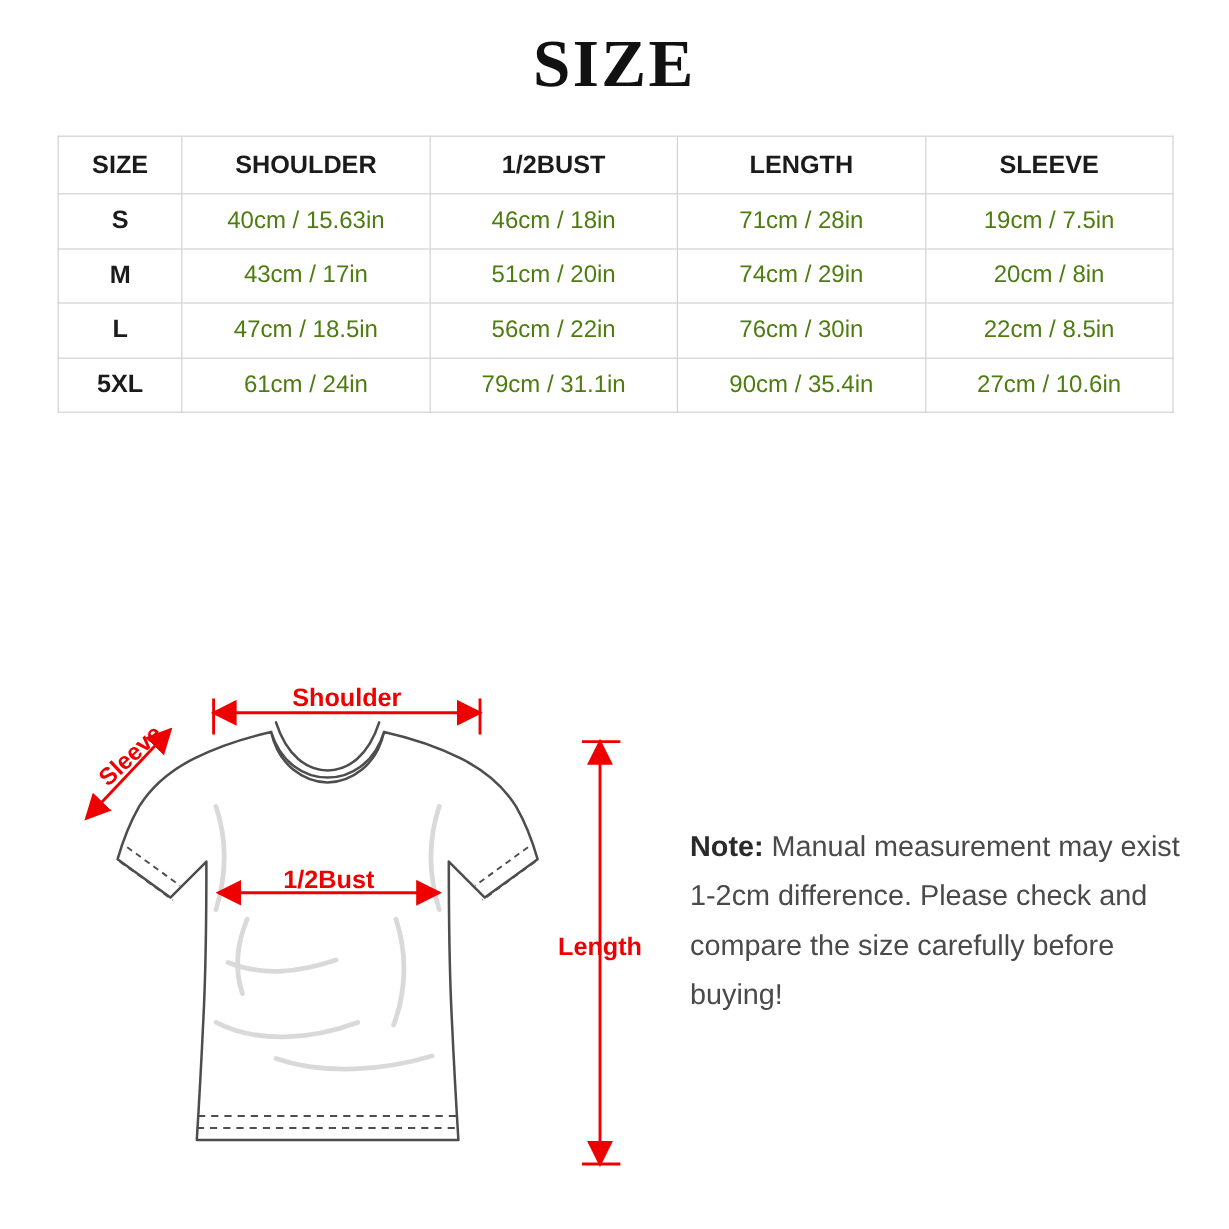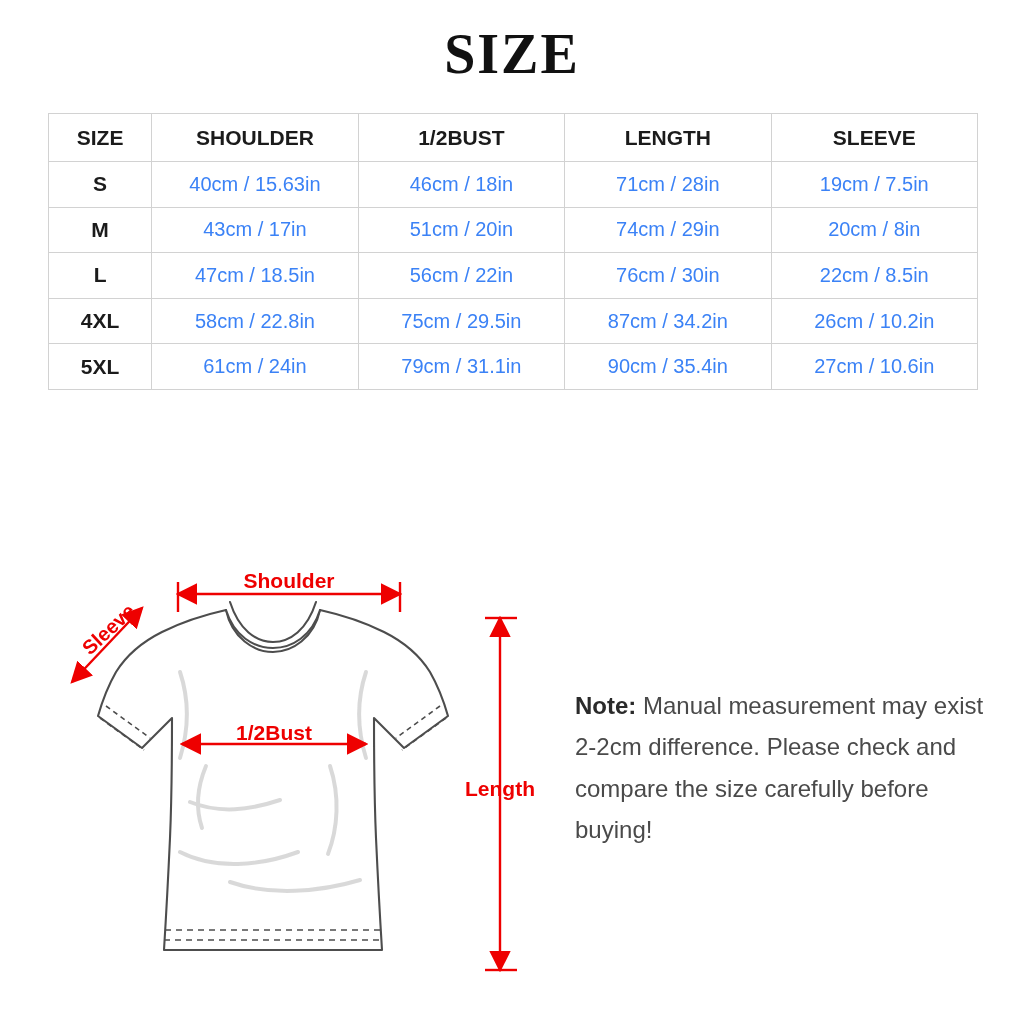--- a/index.html
+++ b/index.html
@@ -46,21 +46,21 @@
     border-collapse: collapse;
     width: 930px;
     table-layout: fixed;
   }
   table.size-table td, table.size-table th {
     border: 1px solid #d2d2d2;
     height: 45.6px;
     text-align: center;
     vertical-align: middle;
     font-size: 20px;
-    color: #3b82f6;
+    color: #4d7c0f;
     font-weight: 400;
     padding: 0;
   }
   table.size-table thead th {
     font-size: 21px;
     font-weight: 700;
     color: #1b1b1b;
     height: 48px;
   }
   table.size-table tbody td.size-cell {
@@ -131,27 +131,20 @@
           <td>51cm / 20in</td>
           <td>74cm / 29in</td>
           <td>20cm / 8in</td>
         </tr>
         <tr>
           <td class="size-cell">L</td>
           <td>47cm / 18.5in</td>
           <td>56cm / 22in</td>
           <td>76cm / 30in</td>
           <td>22cm / 8.5in</td>
-        </tr>
-        <tr>
-          <td class="size-cell">4XL</td>
-          <td>58cm / 22.8in</td>
-          <td>75cm / 29.5in</td>
-          <td>87cm / 34.2in</td>
-          <td>26cm / 10.2in</td>
         </tr>
         <tr>
           <td class="size-cell">5XL</td>
           <td>61cm / 24in</td>
           <td>79cm / 31.1in</td>
           <td>90cm / 35.4in</td>
           <td>27cm / 10.6in</td>
         </tr>
       </tbody>
     </table>
@@ -234,16 +227,16 @@
       <g stroke="#ee0000" stroke-width="2.4" fill="none">
         <line x1="470" y1="66" x2="470" y2="418" marker-start="url(#arrL)" marker-end="url(#arrR)"></line>
         <line x1="455" y1="66" x2="487" y2="66"></line>
         <line x1="455" y1="418" x2="487" y2="418"></line>
       </g>
       <text x="470" y="244" fill="#ee0000" font-size="21" font-weight="700" text-anchor="middle" font-family="Liberation Sans, sans-serif">Length</text>
     </svg>
   </div>
 
   <div class="note">
-    <b>Note:</b><span> Manual measurement may exist 2-2cm difference. Please check and compare the size carefully before buying!</span>
+    <b>Note:</b><span> Manual measurement may exist 1-2cm difference. Please check and compare the size carefully before buying!</span>
   </div>
 
 </div>
 
 </body></html>

